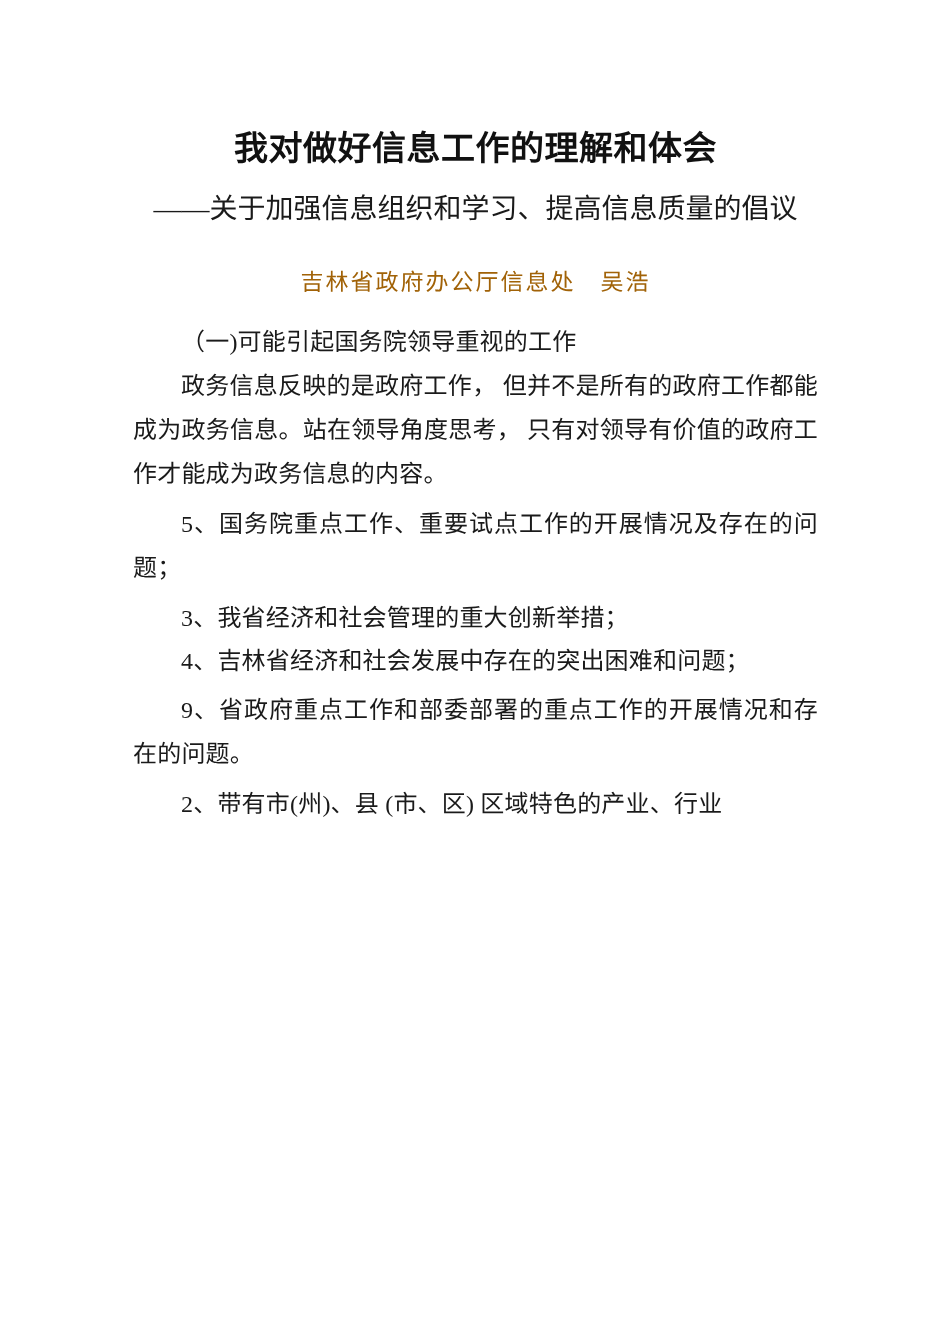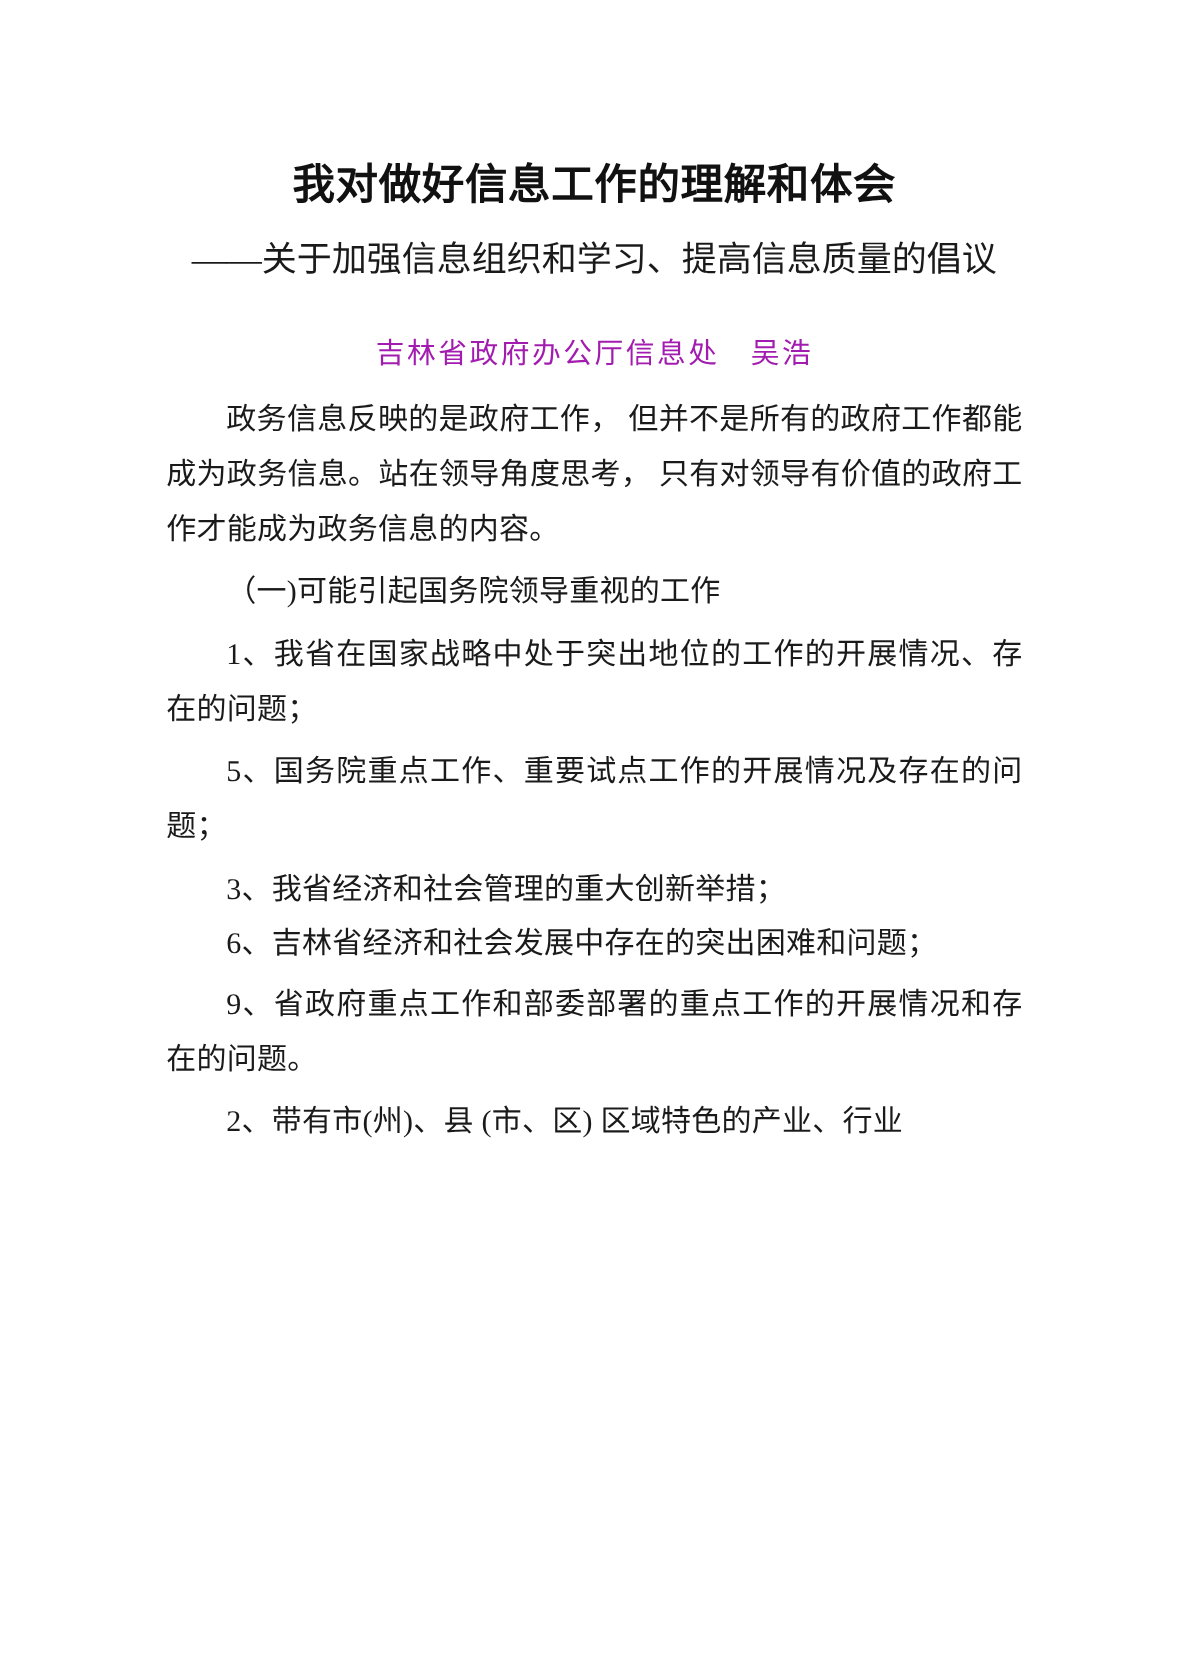--- a/index.html
+++ b/index.html
@@ -57,21 +57,21 @@
   }
 
   .doc-byline {
     font-family: "Liberation Serif", "DejaVu Serif", serif;
     font-size: 23px;
     line-height: 34px;
     text-align: center;
     letter-spacing: 2px;
     margin: 0;
     padding-top: 40px;
-    color: #a21caf;
+    color: #a16207;
   }
 
   
   .section-heading {
     font-family: "Liberation Sans", "DejaVu Sans", sans-serif;
     font-weight: bold;
     font-size: 24px;
     line-height: 34px;
     margin: 0;
     padding-top: 60px;
@@ -116,31 +116,30 @@
 
     <h1 class="doc-title">我对做好信息工作的理解和体会</h1>
 
     <p class="doc-subtitle">——关于加强信息组织和学习、提高信息质量的倡议</p>
 
     <p class="doc-byline">吉林省政府办公厅信息处　吴浩</p>
 
 
     <div class="body-block">
 
+      <p class="para gap-sm">（一)可能引起国务院领导重视的工作</p>
+
       <p class="para">政务信息反映的是政府工作， 但并不是所有的政府工作都能成为政务信息。站在领导角度思考， 只有对领导有价值的政府工作才能成为政务信息的内容。</p>
 
-      <p class="para gap-sm">（一)可能引起国务院领导重视的工作</p>
-
-      <p class="para gap-sm">1、我省在国家战略中处于突出地位的工作的开展情况、存在的问题；</p>
 
       <p class="para gap-sm">5、国务院重点工作、重要试点工作的开展情况及存在的问题；</p>
 
       <p class="para gap-sm">3、我省经济和社会管理的重大创新举措；</p>
 
-      <p class="para tight">6、吉林省经济和社会发展中存在的突出困难和问题；</p>
+      <p class="para tight">4、吉林省经济和社会发展中存在的突出困难和问题；</p>
 
 
 
       <p class="para gap-sm">9、省政府重点工作和部委部署的重点工作的开展情况和存在的问题。</p>
 
       <p class="para gap-sm">2、带有市(州)、县 (市、区) 区域特色的产业、行业</p>
 
     </div>
   </div>
 </div>

